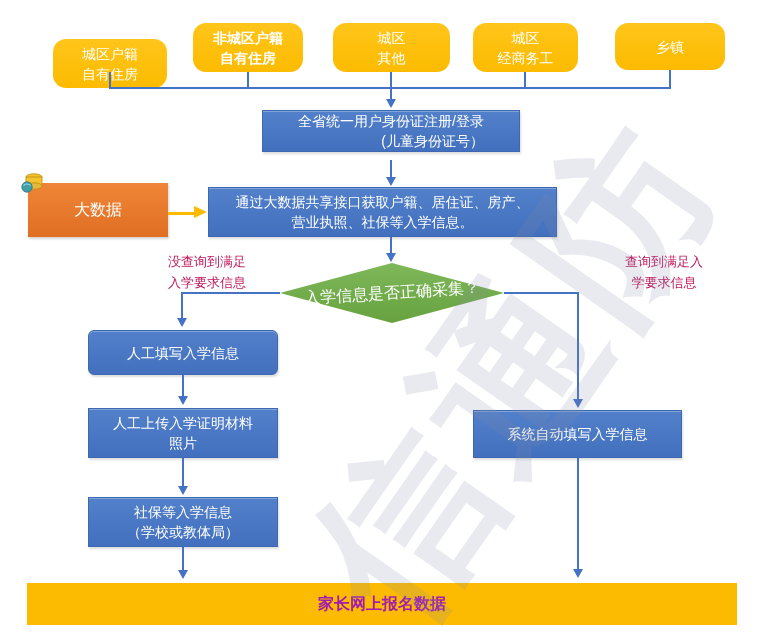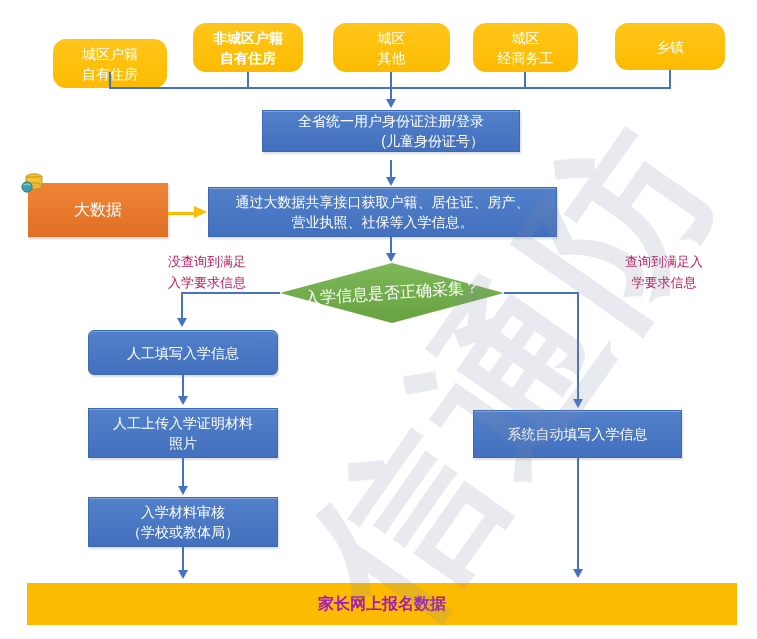--- a/index.html
+++ b/index.html
@@ -99,21 +99,21 @@
   <div class="node blue" style="left:88px;top:330px;width:190px;height:45px;border-radius:6px;">人工填写入学信息</div>
 
   <div class="vline" style="left:182px;top:375px;height:22px;"></div>
   <div class="arr-down" style="left:178px;top:396px;"></div>
 
   <div class="node blue" style="left:88px;top:408px;width:190px;height:50px;padding:2px 22px;">人工上传入学证明材料照片</div>
 
   <div class="vline" style="left:182px;top:458px;height:29px;"></div>
   <div class="arr-down" style="left:178px;top:486px;"></div>
 
-  <div class="node blue ml" style="left:88px;top:497px;width:190px;height:50px;">入学材料审核
+  <div class="node blue ml" style="left:88px;top:497px;width:190px;height:50px;">社保等入学信息
 （学校或教体局）</div>
 
   <div class="vline" style="left:182px;top:547px;height:24px;"></div>
   <div class="arr-down" style="left:178px;top:570px;"></div>
 
   <div class="hline" style="left:504px;top:292px;width:74px;"></div>
   <div class="vline" style="left:577px;top:292px;height:108px;"></div>
   <div class="arr-down" style="left:573px;top:399px;"></div>
 
   <div class="node blue" style="left:473px;top:410px;width:209px;height:48px;">系统自动填写入学信息</div>

